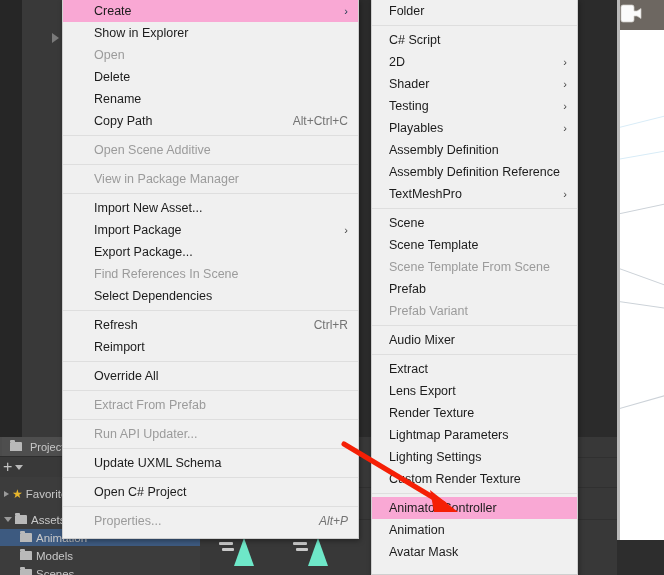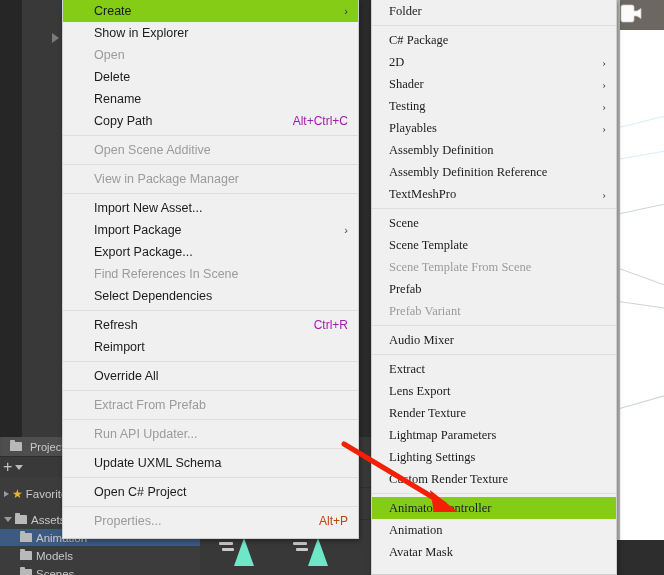--- a/index.html
+++ b/index.html
@@ -216,49 +216,48 @@
     box-sizing: border-box;
   }
   #menu-main {
     left: 62px; top: -1px;
     width: 297px;
     height: 540px;
     padding-top: 0px;
   }
   #menu-sub {
     left: 371px; top: -1px;
-    width: 246px;
+    width: 207px;
     height: 576px;
-    font-family: Liberation Serif, serif;
   }
   .mi {
     position: relative;
     height: 22px;
     display: flex;
     align-items: center;
     padding-left: 31px;
     padding-right: 10px;
     white-space: nowrap;
     box-sizing: border-box;
   }
   #menu-sub .mi { padding-left: 17px; }
   .mi.highlight {
-    background: #84cc16;
+    background: #f9a8d4;
   }
   .mi.disabled {
     color: #9b9b9b;
     justify-content: flex-end;
   }
   .mi-label { flex: 1; }
   .mi-shortcut {
-    color: #a21caf;
+    color: #737373;
     font-size: 12px;
     margin-left: 18px;
   }
-  .mi.disabled .mi-shortcut { color: #c2410c; }
+  .mi.disabled .mi-shortcut { color: #737373; font-style: italic; }
   .submenu-arrow {
     margin-left: 10px;
     font-size: 11px;
     color: #444;
     line-height: 1;
   }
   .mi.highlight .submenu-arrow { color: #19384d; }
   .sep {
     height: 1px;
     background: #dedede;
@@ -431,21 +430,21 @@
         <span class="mi-shortcut">Alt+P</span>
       </div>
     </div>
 
   <div class="menu" id="menu-sub">
       <div class="mi">
         <span class="mi-label">Folder</span>
       </div>
       <div class="sep"></div>
       <div class="mi">
-        <span class="mi-label">C# Package</span>
+        <span class="mi-label">C# Script</span>
       </div>
       <div class="mi">
         <span class="mi-label">2D</span>
         <span class="submenu-arrow">›</span>
       </div>
       <div class="mi">
         <span class="mi-label">Shader</span>
         <span class="submenu-arrow">›</span>
       </div>
       <div class="mi">

